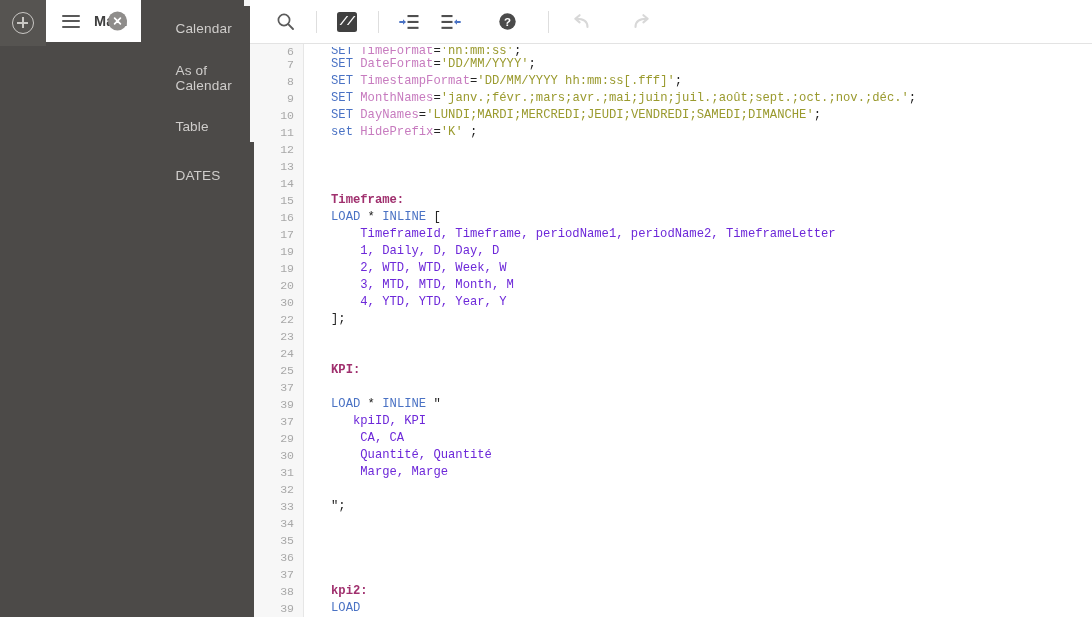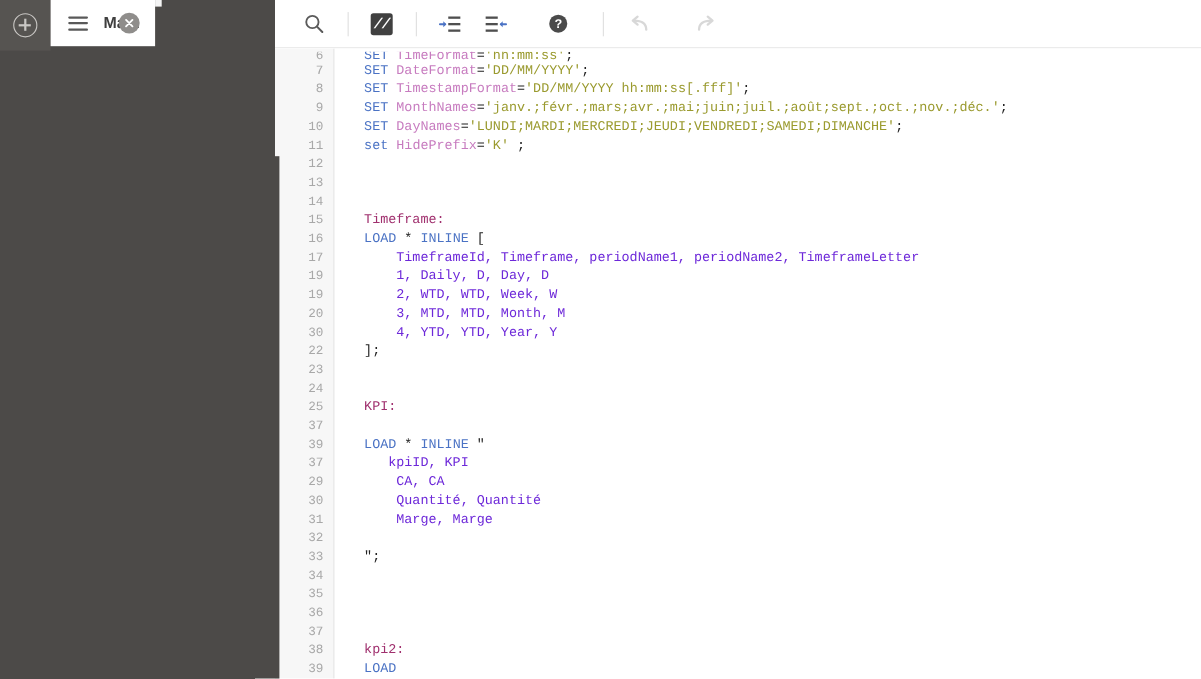--- a/index.html
+++ b/index.html
@@ -127,21 +127,21 @@
   .code {
     flex: 1 1 auto; padding-top: 3px; padding-left: 11px;
     font-family: "Liberation Mono", monospace;
     font-size: 12.2px; color: #222222;
     white-space: pre; overflow: hidden;
   }
   .code .cl { height: 17px; line-height: 17px; margin-left: 16px; }
   .kw   { color: #4a72c4; }          
   .var  { color: #c77bbf; }          
   .str  { color: #9a9a2e; }          
-  .tbl  { color: #a0306e; font-weight: normal; }  
+  .tbl  { color: #a0306e; font-weight: bold; }  
   .op   { color: #222222; }
   .fld  { color: #6d28d9; }
 </style>
 </head>
 <body>
 
 <div id="app">
 
   <div id="sidebar">
 
@@ -156,20 +156,34 @@
           <span></span>
       </div>
       <div class="section-title">Main</div>
       <div class="close-badge">
         <svg width="11" height="11" viewBox="0 0 11 11" aria-hidden="true">
           <path d="M2.6 2.6 L8.4 8.4 M8.4 2.6 L2.6 8.4" stroke="#ffffff" stroke-width="1.7" stroke-linecap="round"></path>
         </svg>
       </div>
     </div>
 
+    <div class="side-list">
+      <div class="side-item">
+        <span>Calendar</span>
+      </div>
+      <div class="side-item">
+        <span>As of Calendar</span>
+      </div>
+      <div class="side-item">
+        <span>Table</span>
+      </div>
+      <div class="side-item">
+        <span>DATES</span>
+      </div>
+    </div>
 
     <div class="side-bottom"></div>
   </div>
 
   <div id="main">
 
     <div class="toolbar">
 
       <div class="tb-btn" title="Search">
         <svg width="19" height="19" viewBox="0 0 19 19" aria-hidden="true">

